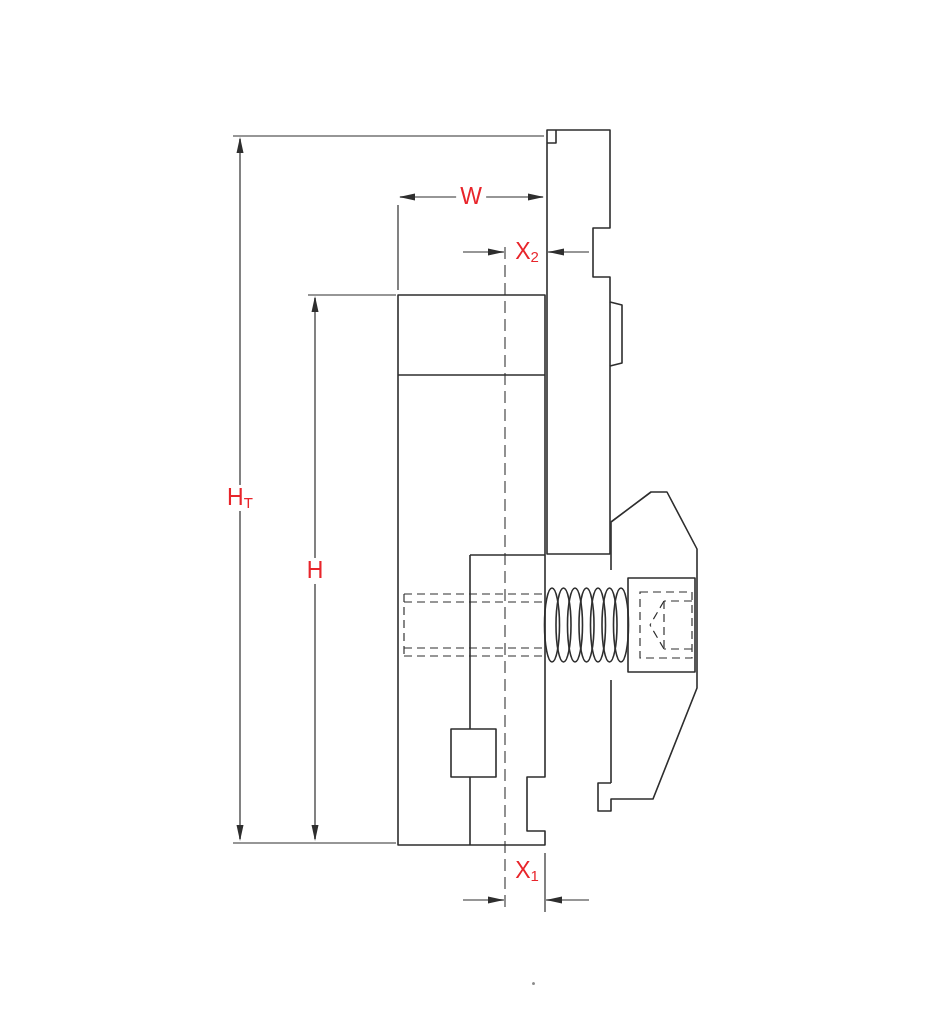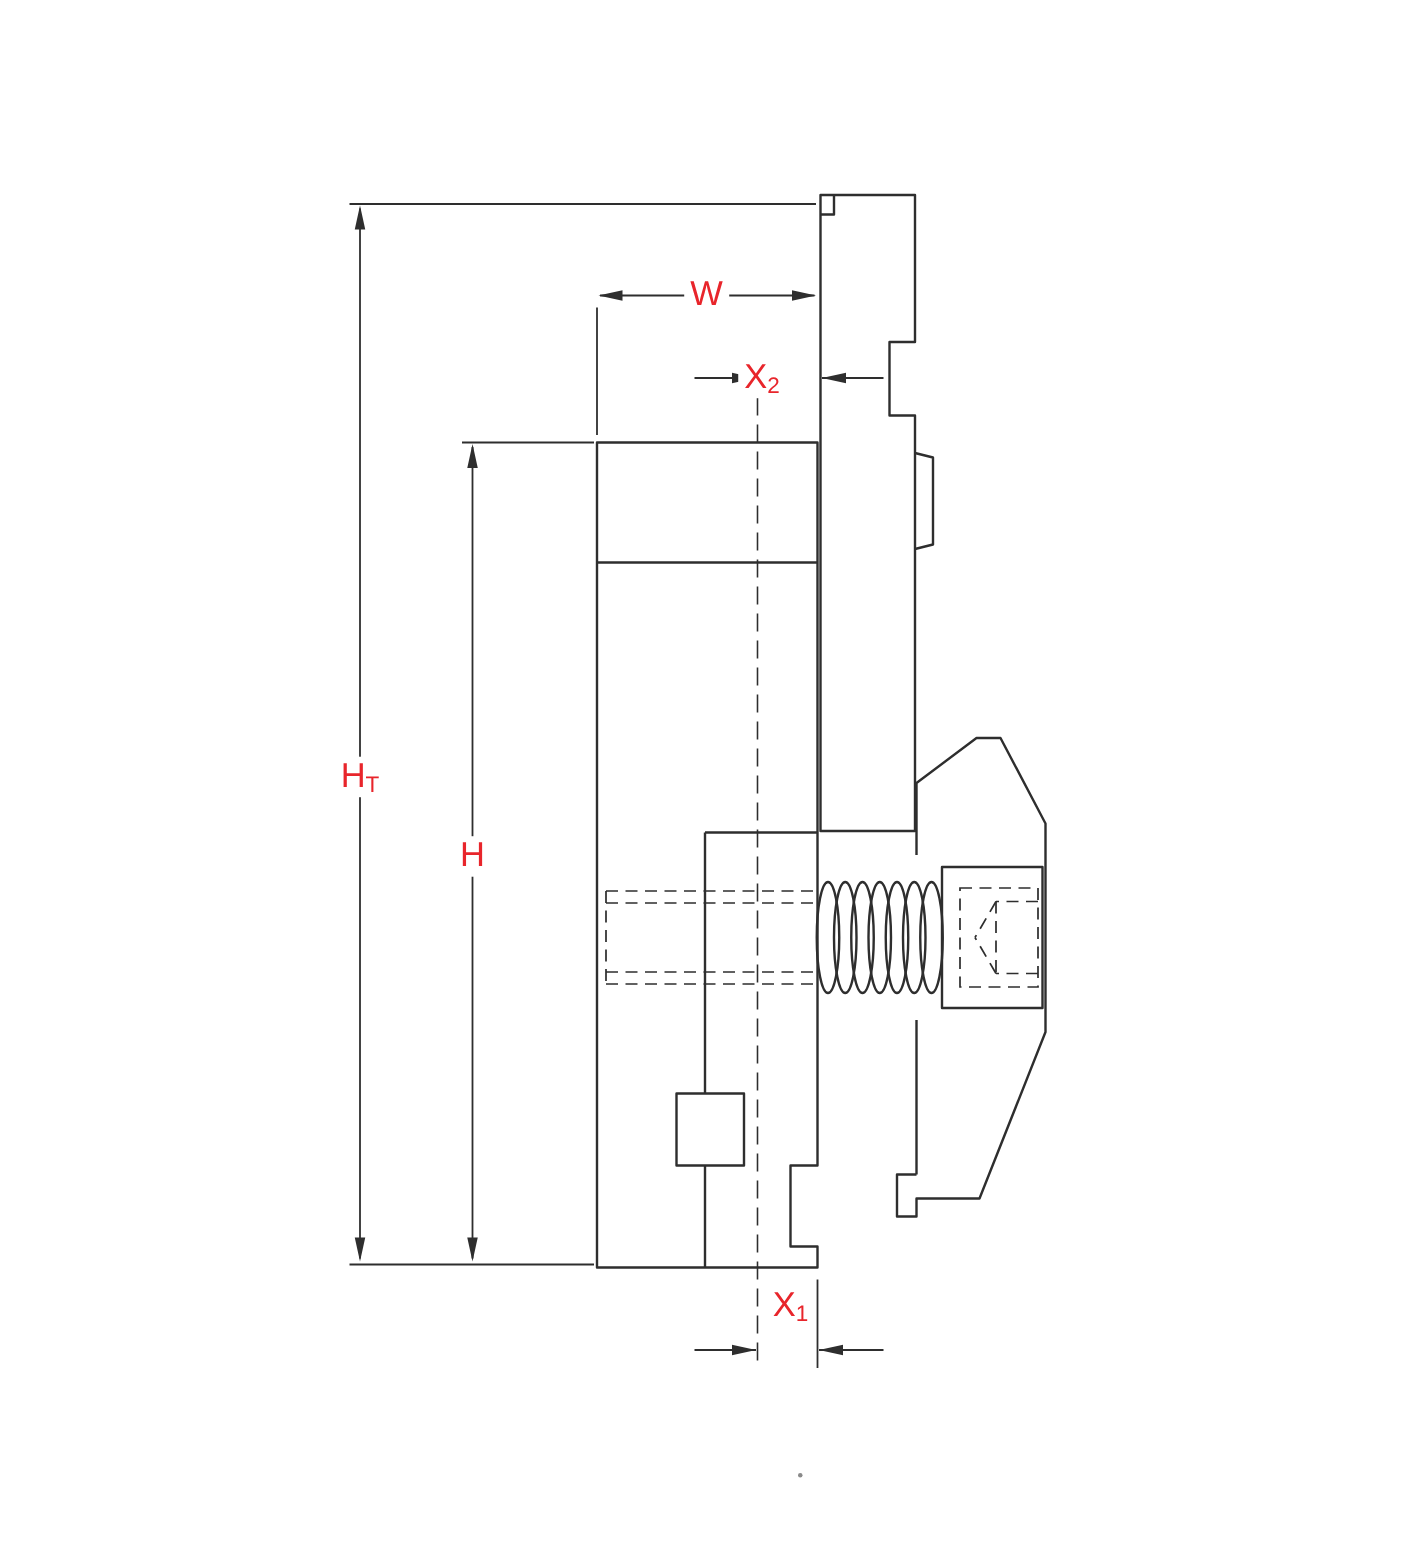--- a/index.html
+++ b/index.html
@@ -122,22 +122,22 @@
 
       <line class="d" x1="463" y1="900" x2="504" y2="900"></line>
       <line class="d" x1="546" y1="900" x2="589" y2="900"></line>
       <polygon class="ar" points="504,900 488,896.5 488,903.5"></polygon>
       <polygon class="ar" points="546,900 562,896.5 562,903.5"></polygon>
     </g>
   </svg>
 
   <div class="dim-label" style="left:471px;top:197px"><span class="dim-main">W</span><span class="dim-sub"></span></div>
 
-  <div class="dim-label" style="left:508px;top:252px"><span class="dim-main">X</span><span class="dim-sub">2</span></div>
+  <div class="dim-label" style="left:527px;top:252px"><span class="dim-main">X</span><span class="dim-sub">2</span></div>
 
-  <div class="dim-label" style="left:240px;top:518px"><span class="dim-main">H</span><span class="dim-sub">T</span></div>
+  <div class="dim-label" style="left:240px;top:498px"><span class="dim-main">H</span><span class="dim-sub">T</span></div>
 
   <div class="dim-label" style="left:315px;top:571px"><span class="dim-main">H</span><span class="dim-sub"></span></div>
 
   <div class="dim-label" style="left:527px;top:871px"><span class="dim-main">X</span><span class="dim-sub">1</span></div>
 
   <div class="stray-dot"></div>
 </div>
 
 </body></html>

